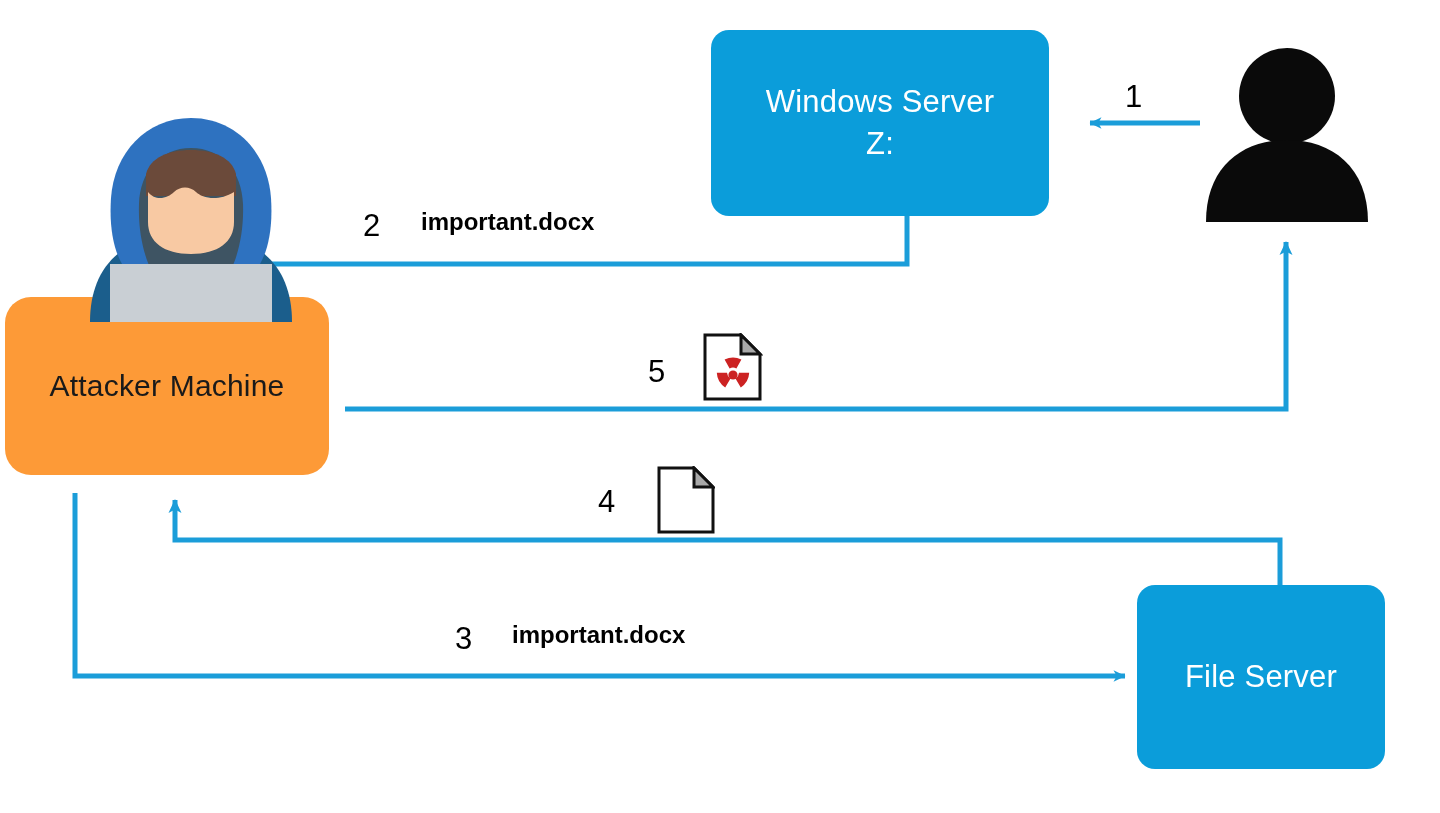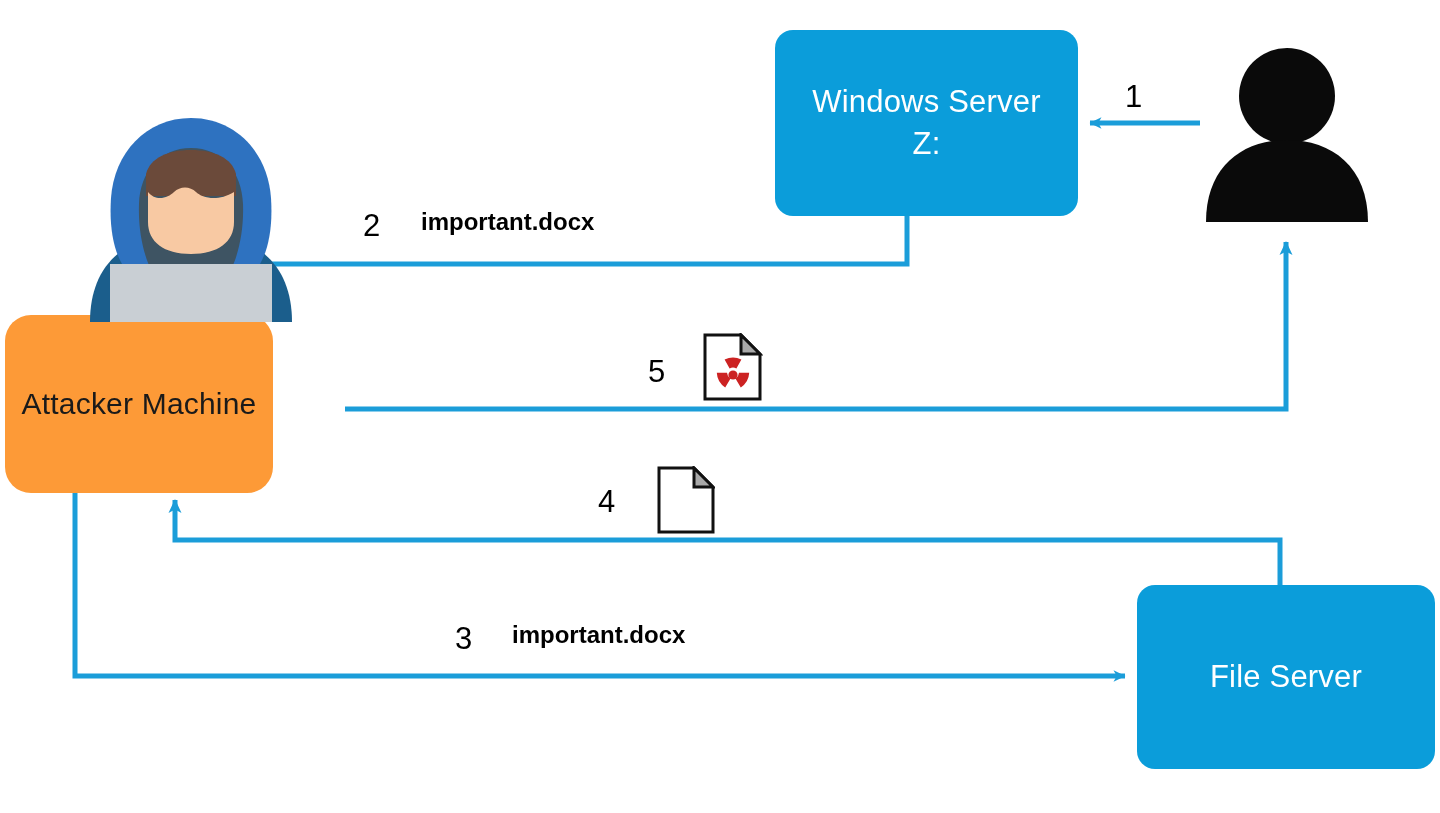--- a/index.html
+++ b/index.html
@@ -59,32 +59,32 @@
 
     <g>
       <polyline points="1280,585 1280,540 175,540 175,500" fill="none" stroke="#1B9DD9" stroke-width="5" stroke-linejoin="miter" marker-end="url(#ahU)"></polyline>
     </g>
 
     <g>
       <polyline points="75,493 75,676 1125,676" fill="none" stroke="#1B9DD9" stroke-width="5" stroke-linejoin="miter" marker-end="url(#ahR)"></polyline>
     </g>
   </svg>
 
-  <div class="node node-server" style="left:775px;top:30px;width:303px;height:186px;">
+  <div class="node node-server" style="left:711px;top:30px;width:338px;height:186px;">
     <div>
       <div>Windows Server</div>
       <div>Z:</div>
     </div>
   </div>
 
-  <div class="node node-attacker" style="left:5px;top:315px;width:268px;height:178px;">
+  <div class="node node-attacker" style="left:5px;top:297px;width:324px;height:178px;">
     <span>Attacker Machine</span>
   </div>
 
-  <div class="node node-server" style="left:1137px;top:585px;width:298px;height:184px;">
+  <div class="node node-server" style="left:1137px;top:585px;width:248px;height:184px;">
     <span>File Server</span>
   </div>
 
   <svg class="icon-abs" style="left:1198px;top:44px;width:178px;height:180px;" viewBox="0 0 178 180" xmlns="http://www.w3.org/2000/svg">
     <circle cx="89" cy="52" r="48" fill="#0A0A0A"></circle>
     <path d="M8,178 C8,123 44,96 89,96 C134,96 170,123 170,178 Z" fill="#0A0A0A"></path>
   </svg>
 
   <svg class="icon-abs" style="left:78px;top:112px;width:226px;height:210px;" viewBox="0 0 226 210" xmlns="http://www.w3.org/2000/svg">
 

